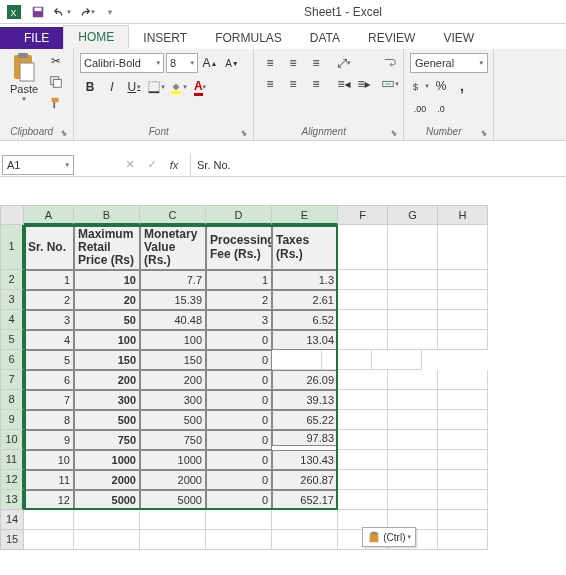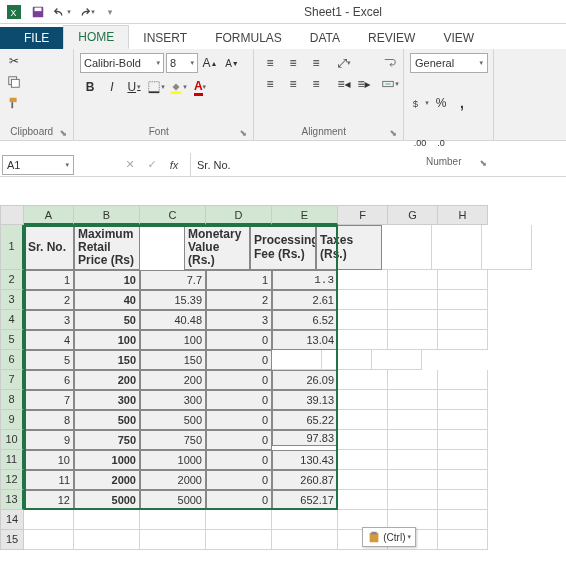--- a/index.html
+++ b/index.html
@@ -5,21 +5,21 @@
   * { box-sizing: border-box; margin: 0; padding: 0; font-family: 'Segoe UI', Tahoma, sans-serif; }
   body { background: #fff; font-size: 11px; color: #333; width: 566px; height: 575px; overflow: hidden; }
   
   .titlebar { height: 24px; background: #fff; display: flex; align-items: center; border-bottom: 1px solid #d4d4d4; }
   .qat { display: flex; align-items: center; gap: 4px; padding-left: 4px; }
   .qat-btn { width: 20px; height: 20px; display: flex; align-items: center; justify-content: center; cursor: pointer; }
   .title-text { flex: 1; text-align: center; font-size: 12px; color: #444; }
   
   .ribbon-tabs { height: 25px; background: #fff; display: flex; align-items: flex-end; }
   .tab { padding: 4px 14px; font-size: 12px; color: #444; cursor: pointer; text-transform: uppercase; }
-  .tab.file { background: #0c4a6e; color: #fff; padding-left: 24px; }
+  .tab.file { background: #4c1d95; color: #fff; padding-left: 24px; }
   .tab.active { border: 1px solid #d4d4d4; border-bottom: 1px solid #f1f1f1; background: #f1f1f1; color: #217346; }
   
   .ribbon { height: 92px; background: #f1f1f1; border-bottom: 1px solid #d4d4d4; display: flex; }
   .group { border-right: 1px solid #d4d4d4; padding: 2px 4px; display: flex; flex-direction: column; }
   .group-body { flex: 1; display: flex; align-items: flex-start; gap: 2px; }
   .group-label { text-align: center; font-size: 10px; color: #666; padding: 1px 0; }
   
   .paste-big { display: flex; flex-direction: column; align-items: center; width: 40px; cursor: pointer;}
   .small-btns { display: flex; flex-direction: column; gap: 1px; }
   .rb-btn { width: 20px; height: 20px; display: flex; align-items: center; justify-content: center; cursor: pointer; font-size: 12px;}
@@ -54,21 +54,21 @@
   .data-cell { border: 1px solid #888; background: #f0f0f0; font-size: 11px; padding: 0 3px; display: flex; align-items: center; justify-content: flex-end; overflow: hidden;}
   .data-header { background: #f0f0f0; justify-content: flex-start; font-weight: bold; line-height: 1.1; font-size: 12px; }
   .bold { font-weight: bold; }
   
   .selection-border { position: absolute; border: 2px solid #217346; pointer-events: none; }
   
   .paste-options { position: absolute; right: 150px; bottom: 28px; background: #fff; border: 1px solid #ababab; padding: 2px 4px; font-size: 10px; display: flex; align-items: center; gap: 2px; cursor: pointer; box-shadow: 1px 1px 2px rgba(0,0,0,.2);}
   
   .icon-svg { width: 14px; height: 14px; }
   .dlauncher { font-size: 9px; color: #888; align-self: flex-end; margin-left: auto; padding-right: 2px; cursor: pointer;}
-  .grp-header-row { display:flex; align-items:center;}
+  .grp-header-row { display:flex; align-items:center;font-style:italic;}
 </style>
 </head>
 <body>
 
 <div class="titlebar">
   <div class="qat">
     <div class="qat-btn">
         <svg class="icon-svg" viewBox="0 0 16 16">
           <rect width="16" height="16" fill="#217346"></rect>
           <text x="4" y="12" fill="#fff" font-size="10">X</text>
@@ -105,20 +105,29 @@
   <div class="tab">INSERT</div>
   <div class="tab">FORMULAS</div>
   <div class="tab">DATA</div>
   <div class="tab">REVIEW</div>
   <div class="tab">VIEW</div>
 </div>
 
 <div class="ribbon">
   <div class="group" style="width:74px">
     <div class="group-body">
+      <div class="paste-big">
+        <svg width="28" height="32" viewBox="0 0 28 32">
+            <rect x="4" y="4" width="18" height="24" fill="#d49a3a" rx="2"></rect>
+            <rect x="8" y="2" width="10" height="5" fill="#888" rx="1"></rect>
+            <rect x="10" y="12" width="14" height="18" fill="#fff" stroke="#888"></rect>
+          </svg>
+        <span style="font-size:11px">Paste</span>
+        <span class="dd-arrow">▾</span>
+      </div>
       <div class="small-btns">
         <div class="rb-btn">✂</div>
         <div class="rb-btn">
             <svg class="icon-svg" viewBox="0 0 16 16">
               <rect x="2" y="2" width="9" height="9" fill="none" stroke="#666"></rect>
               <rect x="5" y="5" width="9" height="9" fill="#fff" stroke="#666"></rect>
             </svg>
           </div>
         <div class="rb-btn">
             <svg class="icon-svg" viewBox="0 0 16 16">
@@ -213,21 +222,21 @@
           </div>
       </div>
     </div>
     <div class="grp-header-row">
         <div class="group-label" style="flex:1">Alignment</div>
         <span class="dlauncher">⬊</span>
       </div>
   </div>
 
   <div class="group" style="width:90px">
-    <div class="group-body" style="flex-direction:column;gap:20px;padding:2px">
+    <div class="group-body" style="flex-direction:column;gap:3px;padding:2px">
       <div class="num-format">
           <span>General</span>
           <span class="dd-arrow">▾</span>
         </div>
       <div style="display:flex;gap:1px">
         <div class="rb-btn">
             <svg class="icon-svg" viewBox="0 0 16 16">
               <text x="2" y="12" font-size="11" fill="#444">$</text>
             </svg>
             <span class="dd-arrow">▾</span>
@@ -273,42 +282,42 @@
         <div class="col-h" style="width: 50px;">F</div>
         <div class="col-h" style="width: 50px;">G</div>
         <div class="col-h" style="width: 50px;">H</div>
       </div>
   </div>
   <div id="rows-container">
       <div class="row-line" style="height: 45px;">
         <div class="row-h sel" style="height: 45px; line-height: 43px;">1</div>
         <div class="data-cell data-header bold" style="width: 50px; height: 45px;">Sr. No.</div>
         <div class="data-cell data-header" style="width: 66px; height: 45px;">Maximum Retail Price (Rs)</div>
-        <div class="data-cell data-header" style="width: 66px; height: 45px; margin-left: 44px;">Monetary Value (Rs.)</div>
+        <div class="data-cell data-header" style="width: 66px; height: 45px;">Monetary Value (Rs.)</div>
         <div class="data-cell data-header" style="width: 66px; height: 45px;">Processing Fee (Rs.)</div>
         <div class="data-cell data-header" style="width: 66px; height: 45px;">Taxes (Rs.)</div>
         <div class="cell" style="width: 50px; height: 45px;"></div>
         <div class="cell" style="width: 50px; height: 45px;"></div>
         <div class="cell" style="width: 50px; height: 45px;"></div>
       </div>
       <div class="row-line">
         <div class="row-h sel" style="height: 20px; line-height: 18px;">2</div>
         <div class="data-cell" style="width: 50px; height: 20px;">1</div>
         <div class="data-cell bold" style="width: 66px; height: 20px;">10</div>
         <div class="data-cell" style="width: 66px; height: 20px;">7.7</div>
         <div class="data-cell" style="width: 66px; height: 20px;">1</div>
-        <div class="data-cell" style="width: 66px; height: 20px; font-family: Liberation Mono, monospace;">1.3</div>
+        <div class="data-cell" style="width: 66px; height: 20px;">1.3</div>
         <div class="cell" style="width: 50px; height: 20px;"></div>
         <div class="cell" style="width: 50px; height: 20px;"></div>
         <div class="cell" style="width: 50px; height: 20px;"></div>
       </div>
       <div class="row-line">
         <div class="row-h sel" style="height: 20px; line-height: 18px;">3</div>
         <div class="data-cell" style="width: 50px; height: 20px;">2</div>
-        <div class="data-cell bold" style="width: 66px; height: 20px;">40</div>
+        <div class="data-cell bold" style="width: 66px; height: 20px;">20</div>
         <div class="data-cell" style="width: 66px; height: 20px;">15.39</div>
         <div class="data-cell" style="width: 66px; height: 20px;">2</div>
         <div class="data-cell" style="width: 66px; height: 20px;">2.61</div>
         <div class="cell" style="width: 50px; height: 20px;"></div>
         <div class="cell" style="width: 50px; height: 20px;"></div>
         <div class="cell" style="width: 50px; height: 20px;"></div>
       </div>
       <div class="row-line">
         <div class="row-h sel" style="height: 20px; line-height: 18px;">4</div>
         <div class="data-cell" style="width: 50px; height: 20px;">3</div>

